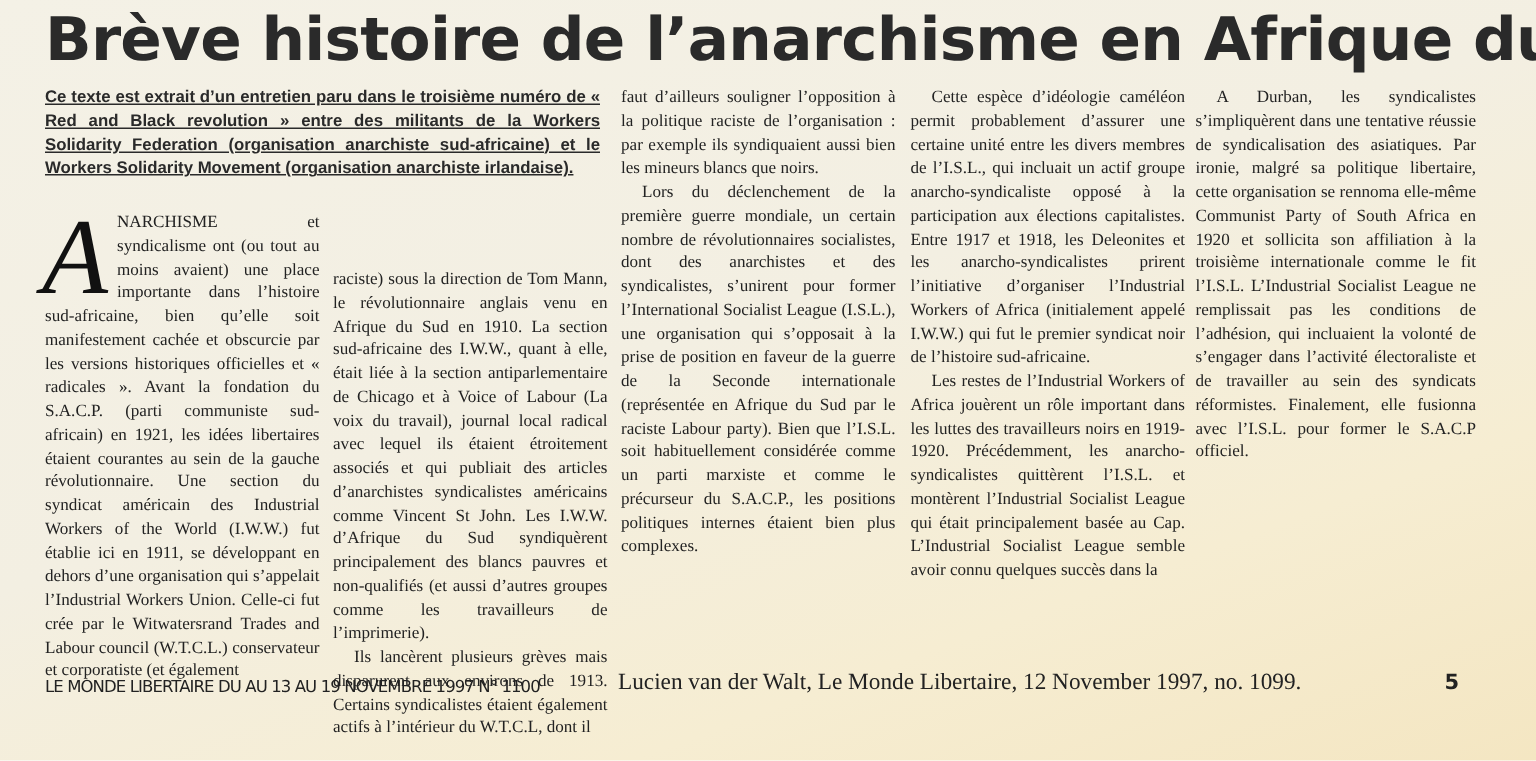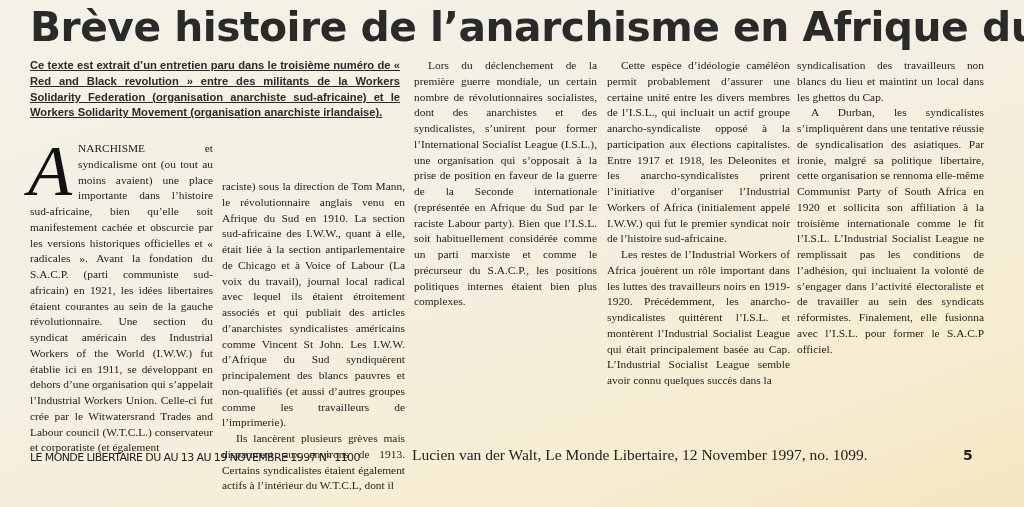--- a/index.html
+++ b/index.html
@@ -66,28 +66,28 @@
     <span class="dropcap">A</span><span class="smallcaps">NARCHISME</span><span> et syndicalisme ont (ou tout au moins avaient) une place importante dans l’histoire sud-africaine, bien qu’elle soit manifestement cachée et obscurcie par les versions historiques officielles et « radicales ». Avant la fondation du S.A.C.P. (parti communiste sud-africain) en 1921, les idées libertaires étaient courantes au sein de la gauche révolutionnaire. Une section du syndicat américain des Industrial Workers of the World (I.W.W.) fut établie ici en 1911, se développant en dehors d’une organisation qui s’appelait l’Industrial Workers Union. Celle-ci fut crée par le Witwatersrand Trades and Labour council (W.T.C.L.) conservateur et corporatiste (et également</span>
   </p>
 </div>
 
 <div class="col" id="col2">
   <p>raciste) sous la direction de Tom Mann, le révolutionnaire anglais venu en Afrique du Sud en 1910. La section sud-africaine des I.W.W., quant à elle, était liée à la section antiparlementaire de Chicago et à Voice of Labour (La voix du travail), journal local radical avec lequel ils étaient étroitement associés et qui publiait des articles d’anarchistes syndicalistes américains comme Vincent St John. Les I.W.W. d’Afrique du Sud syndiquèrent principalement des blancs pauvres et non-qualifiés (et aussi d’autres groupes comme les travailleurs de l’imprimerie).</p>
   <p class="indent">Ils lancèrent plusieurs grèves mais disparurent aux environs de 1913. Certains syndicalistes étaient également actifs à l’intérieur du W.T.C.L, dont il</p>
 </div>
 
 <div class="col" id="col3">
+  <p>faut d’ailleurs souligner l’opposition à la politique raciste de l’organisation : par exemple ils syndiquaient aussi bien les mineurs blancs que noirs.</p>
   <p class="indent">Lors du déclenchement de la première guerre mondiale, un certain nombre de révolutionnaires socialistes, dont des anarchistes et des syndicalistes, s’unirent pour former l’International Socialist League (I.S.L.), une organisation qui s’opposait à la prise de position en faveur de la guerre de la Seconde internationale (représentée en Afrique du Sud par le raciste Labour party). Bien que l’I.S.L. soit habituellement considérée comme un parti marxiste et comme le précurseur du S.A.C.P., les positions politiques internes étaient bien plus complexes.</p>
 </div>
 
 <div class="col" id="col4">
   <p class="indent">Cette espèce d’idéologie caméléon permit probablement d’assurer une certaine unité entre les divers membres de l’I.S.L., qui incluait un actif groupe anarcho-syndicaliste opposé à la participation aux élections capitalistes. Entre 1917 et 1918, les Deleonites et les anarcho-syndicalistes prirent l’initiative d’organiser l’Industrial Workers of Africa (initialement appelé I.W.W.) qui fut le premier syndicat noir de l’histoire sud-africaine.</p>
   <p class="indent">Les restes de l’Industrial Workers of Africa jouèrent un rôle important dans les luttes des travailleurs noirs en 1919-1920. Précédemment, les anarcho-syndicalistes quittèrent l’I.S.L. et montèrent l’Industrial Socialist League qui était principalement basée au Cap. L’Industrial Socialist League semble avoir connu quelques succès dans la</p>
 </div>
 
 <div class="col" id="col5">
-  <p>syndicalisation des travailleurs non blancs du lieu et maintint un local dans les ghettos du Cap.</p>
   <p class="indent">A Durban, les syndicalistes s’impliquèrent dans une tentative réussie de syndicalisation des asiatiques. Par ironie, malgré sa politique libertaire, cette organisation se rennoma elle-même Communist Party of South Africa en 1920 et sollicita son affiliation à la troisième internationale comme le fit l’I.S.L. L’Industrial Socialist League ne remplissait pas les conditions de l’adhésion, qui incluaient la volonté de s’engager dans l’activité électoraliste et de travailler au sein des syndicats réformistes. Finalement, elle fusionna avec l’I.S.L. pour former le S.A.C.P officiel.</p>
 </div>
 
 <div class="footer-left">LE MONDE LIBERTAIRE DU AU 13 AU 19 NOVEMBRE 1997  N° 1100</div>
 <div class="footer-cite">Lucien van der Walt,  Le Monde Libertaire, 12 November 1997, no. 1099.</div>
 <div class="page-num">5</div>
 
 </body></html>

